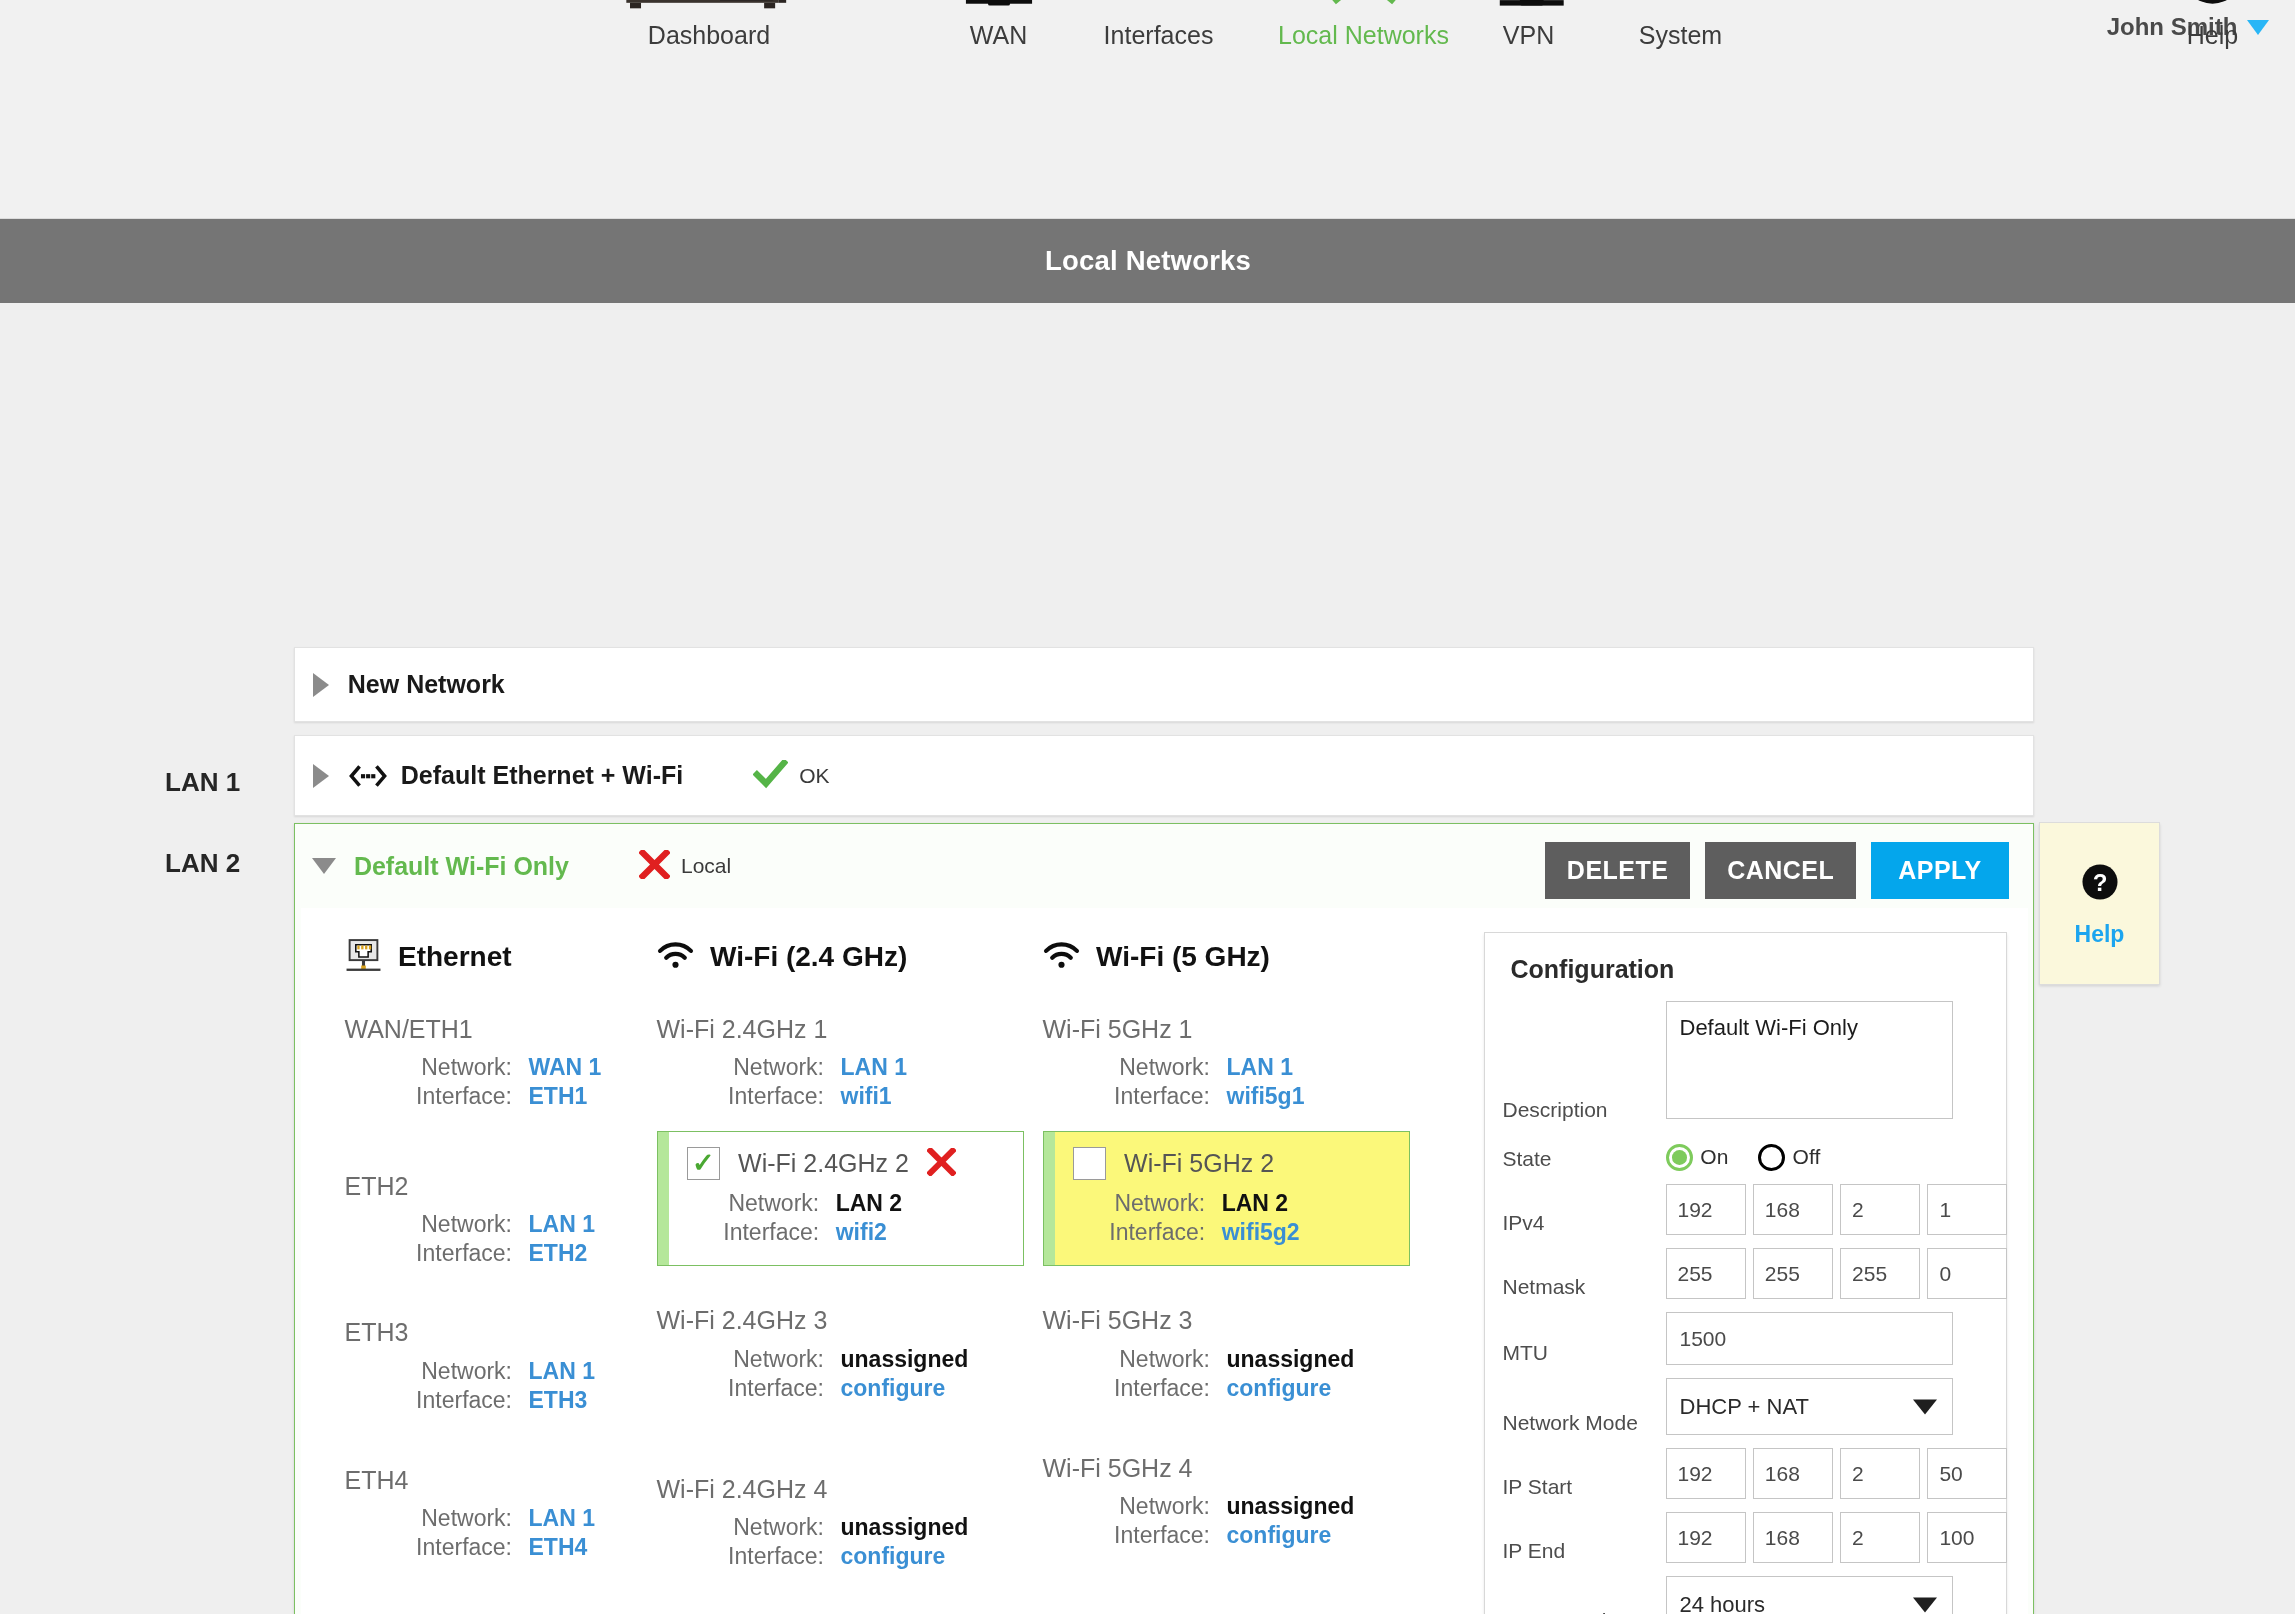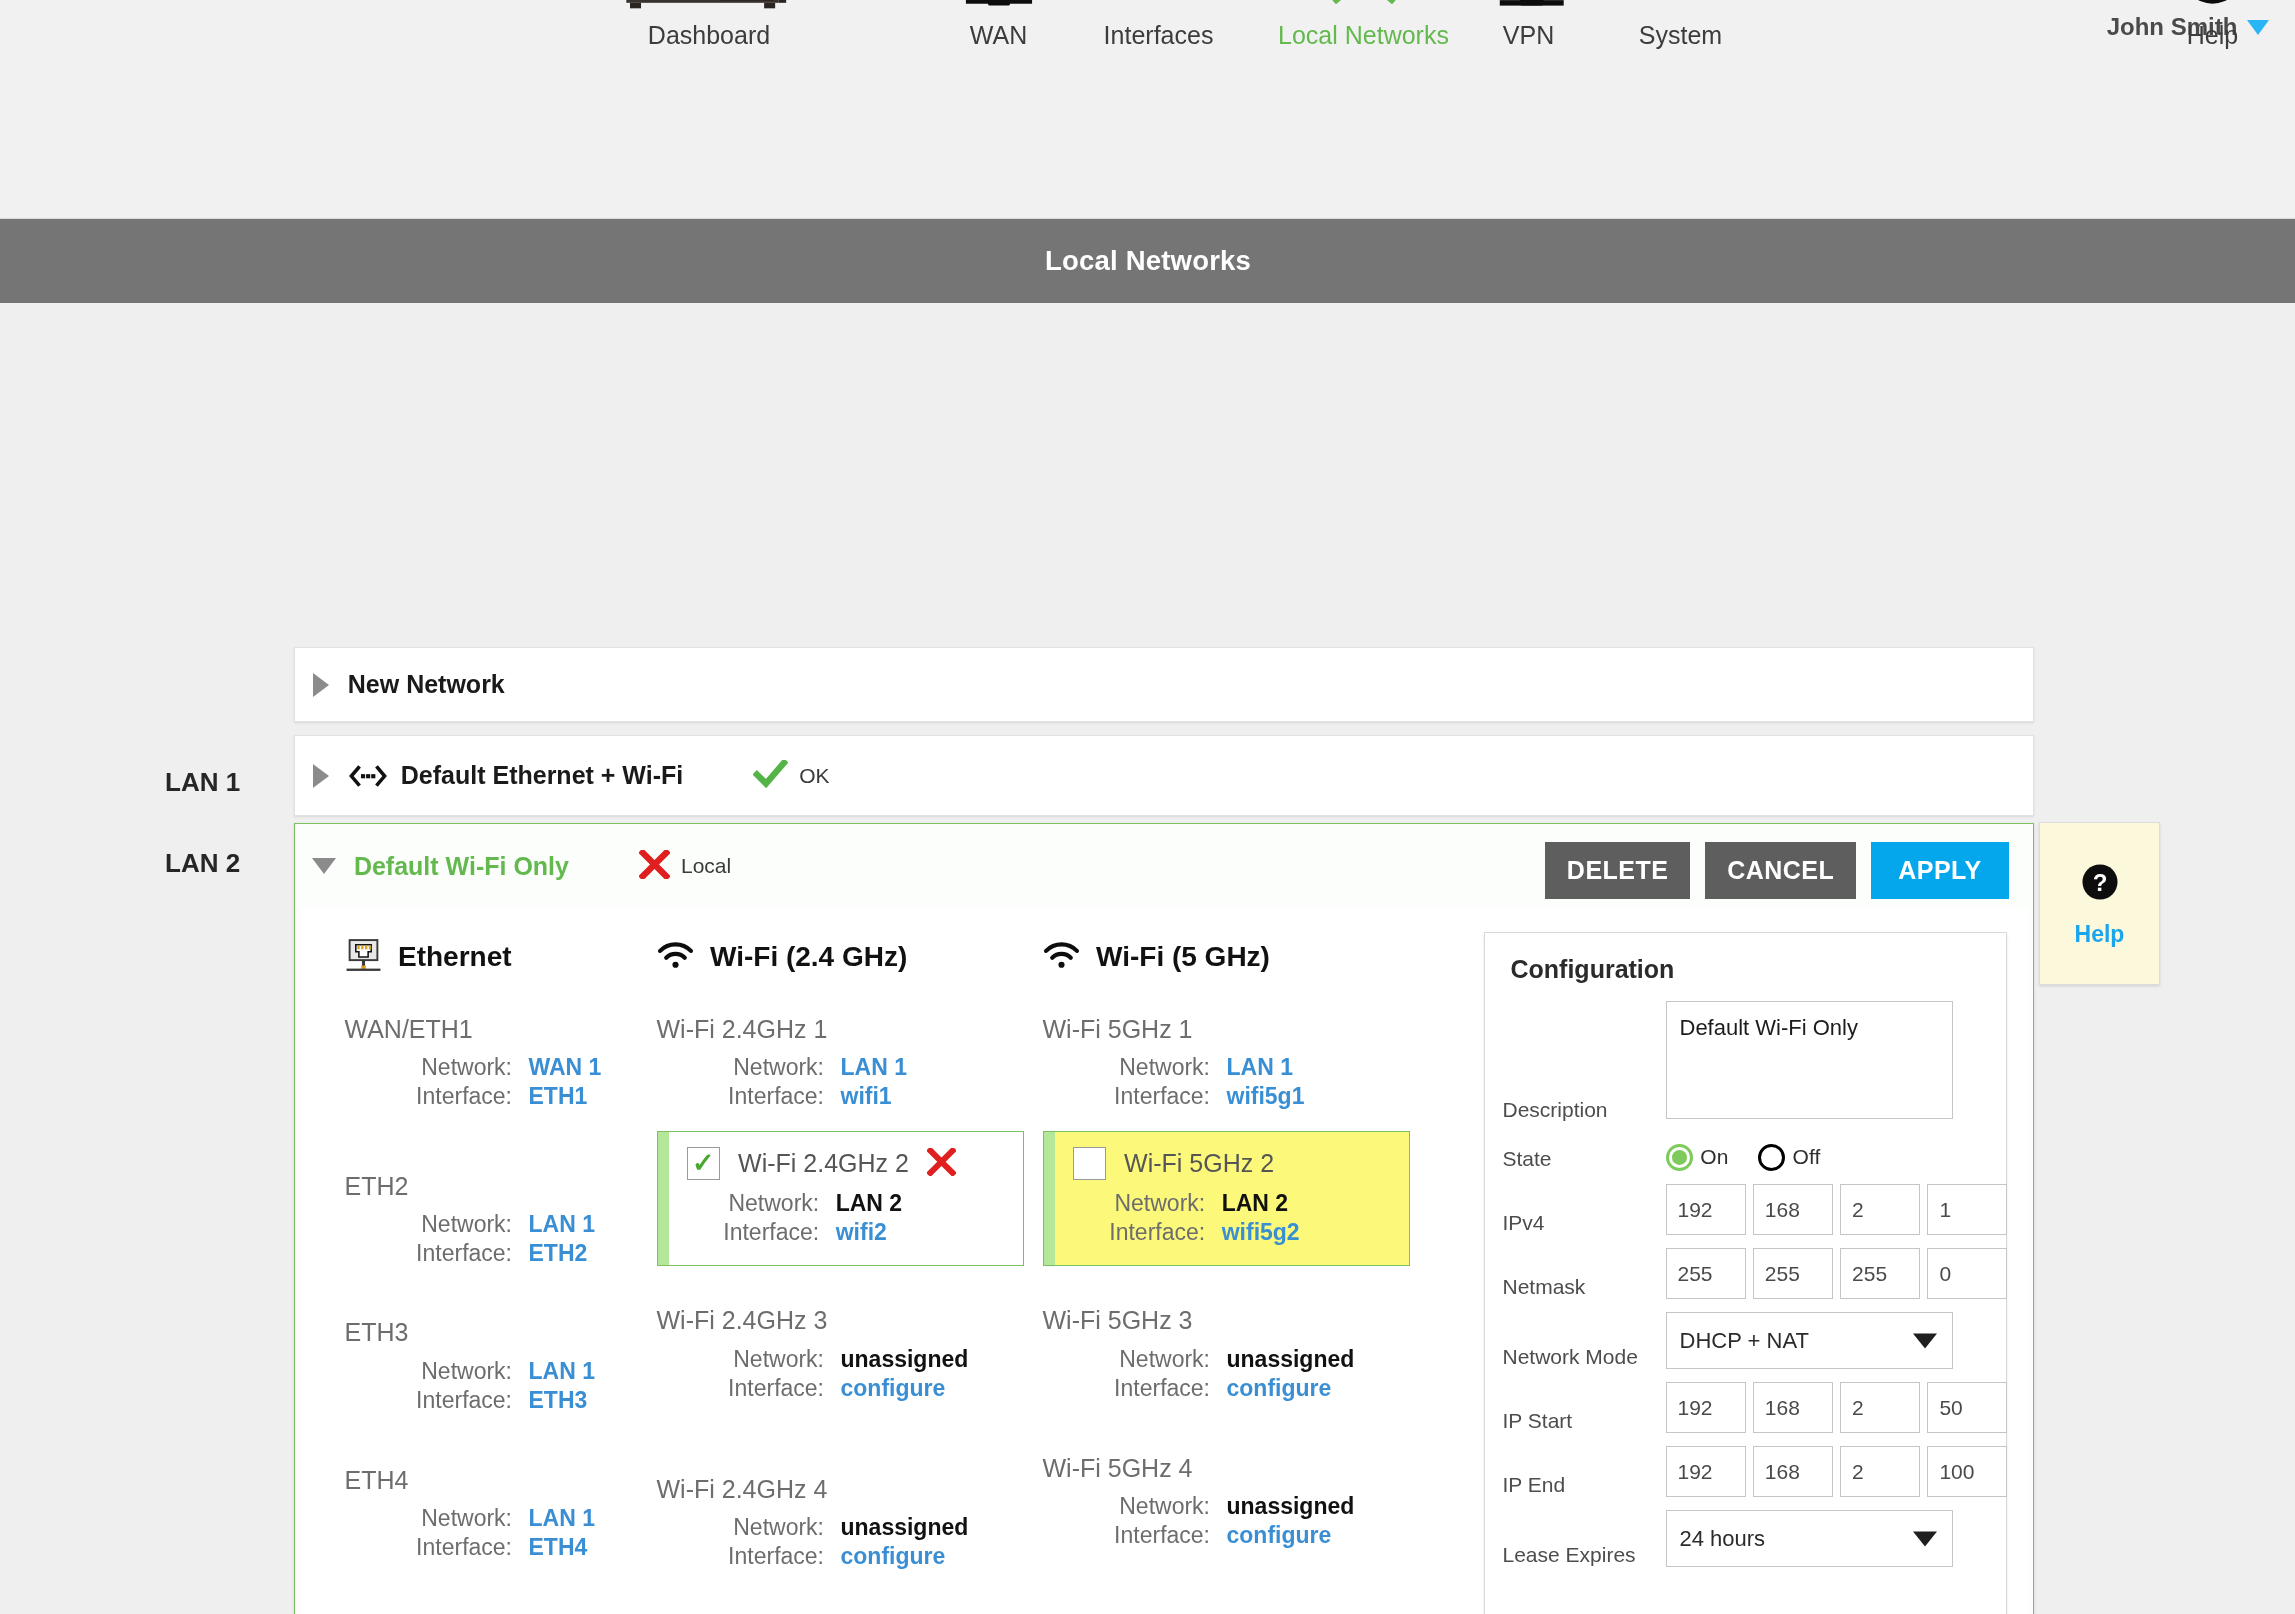--- a/index.html
+++ b/index.html
@@ -693,20 +693,26 @@
             <div class="cfg-ctl">
                 <div class="octets">
               <input class="oct" value="255" style="">
               <input class="oct" value="255" style="">
               <input class="oct" value="255" style="">
               <input class="oct" value="0" style="">
             </div>
               </div>
           </div>
 
+          <div class="cfg-row">
+            <div class="cfg-label" style="padding-top:13px">MTU</div>
+            <div class="cfg-ctl">
+              <input class="wide" value="1500" style="">
+            </div>
+          </div>
 
           <div class="cfg-row">
             <div class="cfg-label" style="padding-top:16.5px">Network Mode</div>
             <div class="cfg-ctl">
               <div class="sel">
                 <span class="sel-val">DHCP + NAT</span>
                 <span class="sel-arrow"></span>
               </div>
             </div>
           </div>

